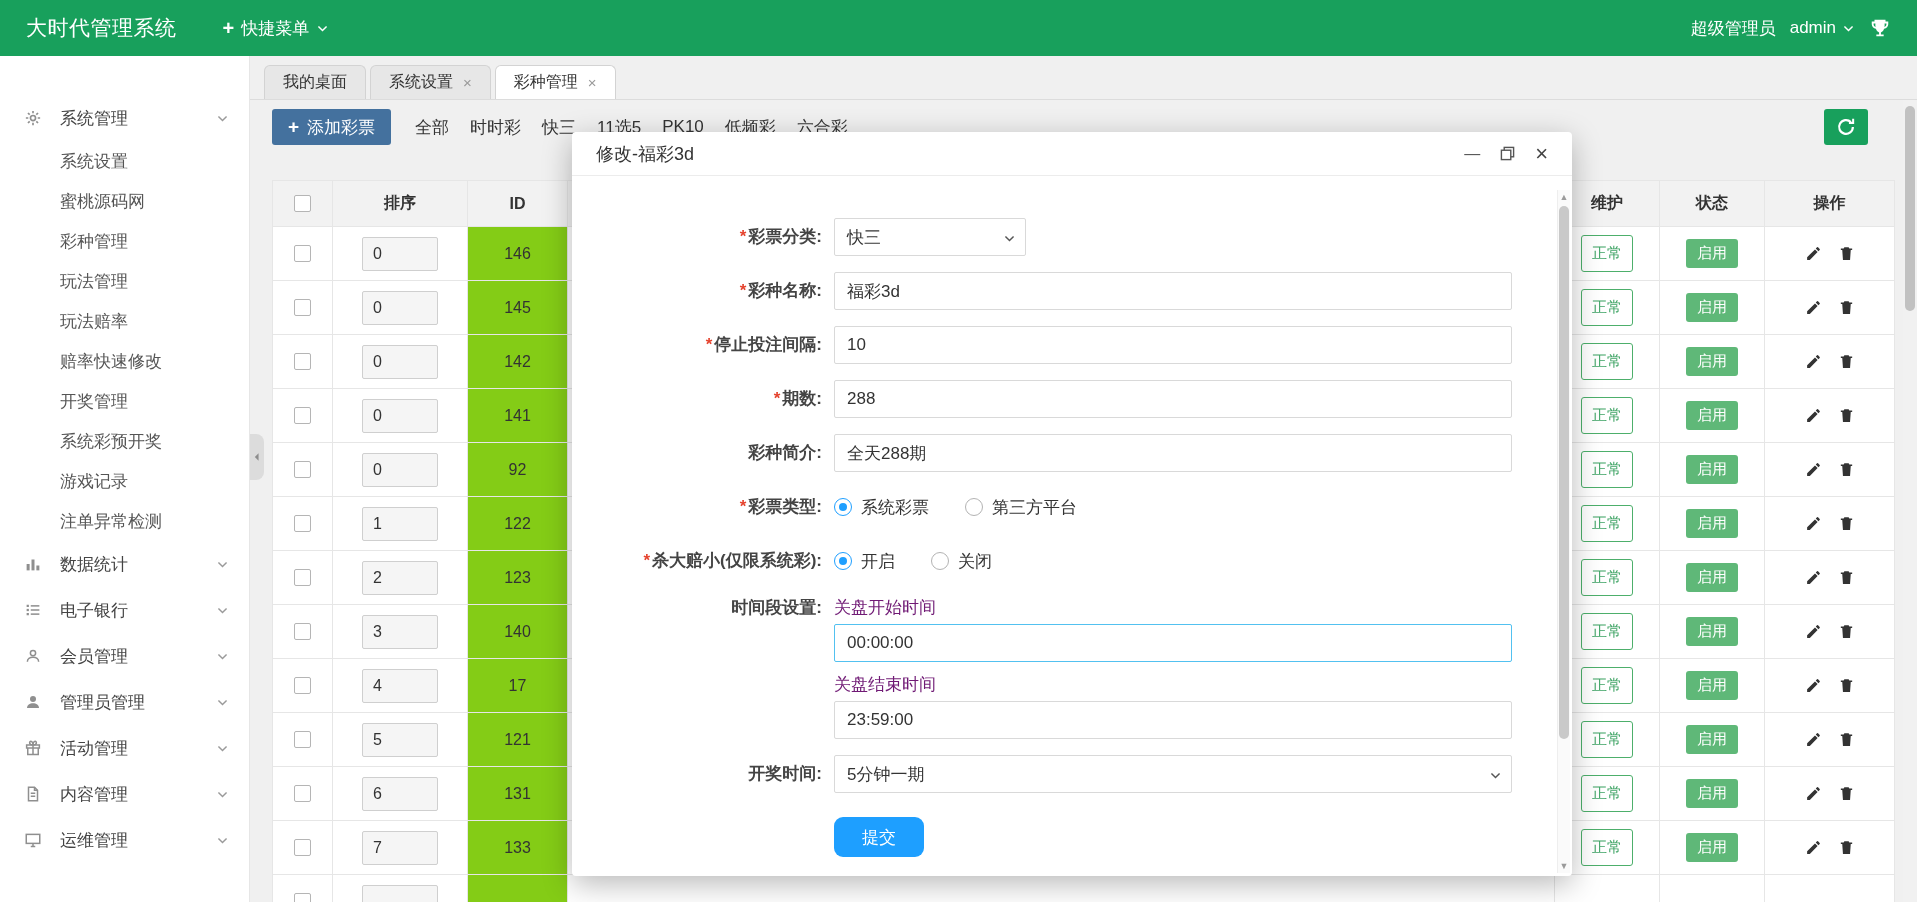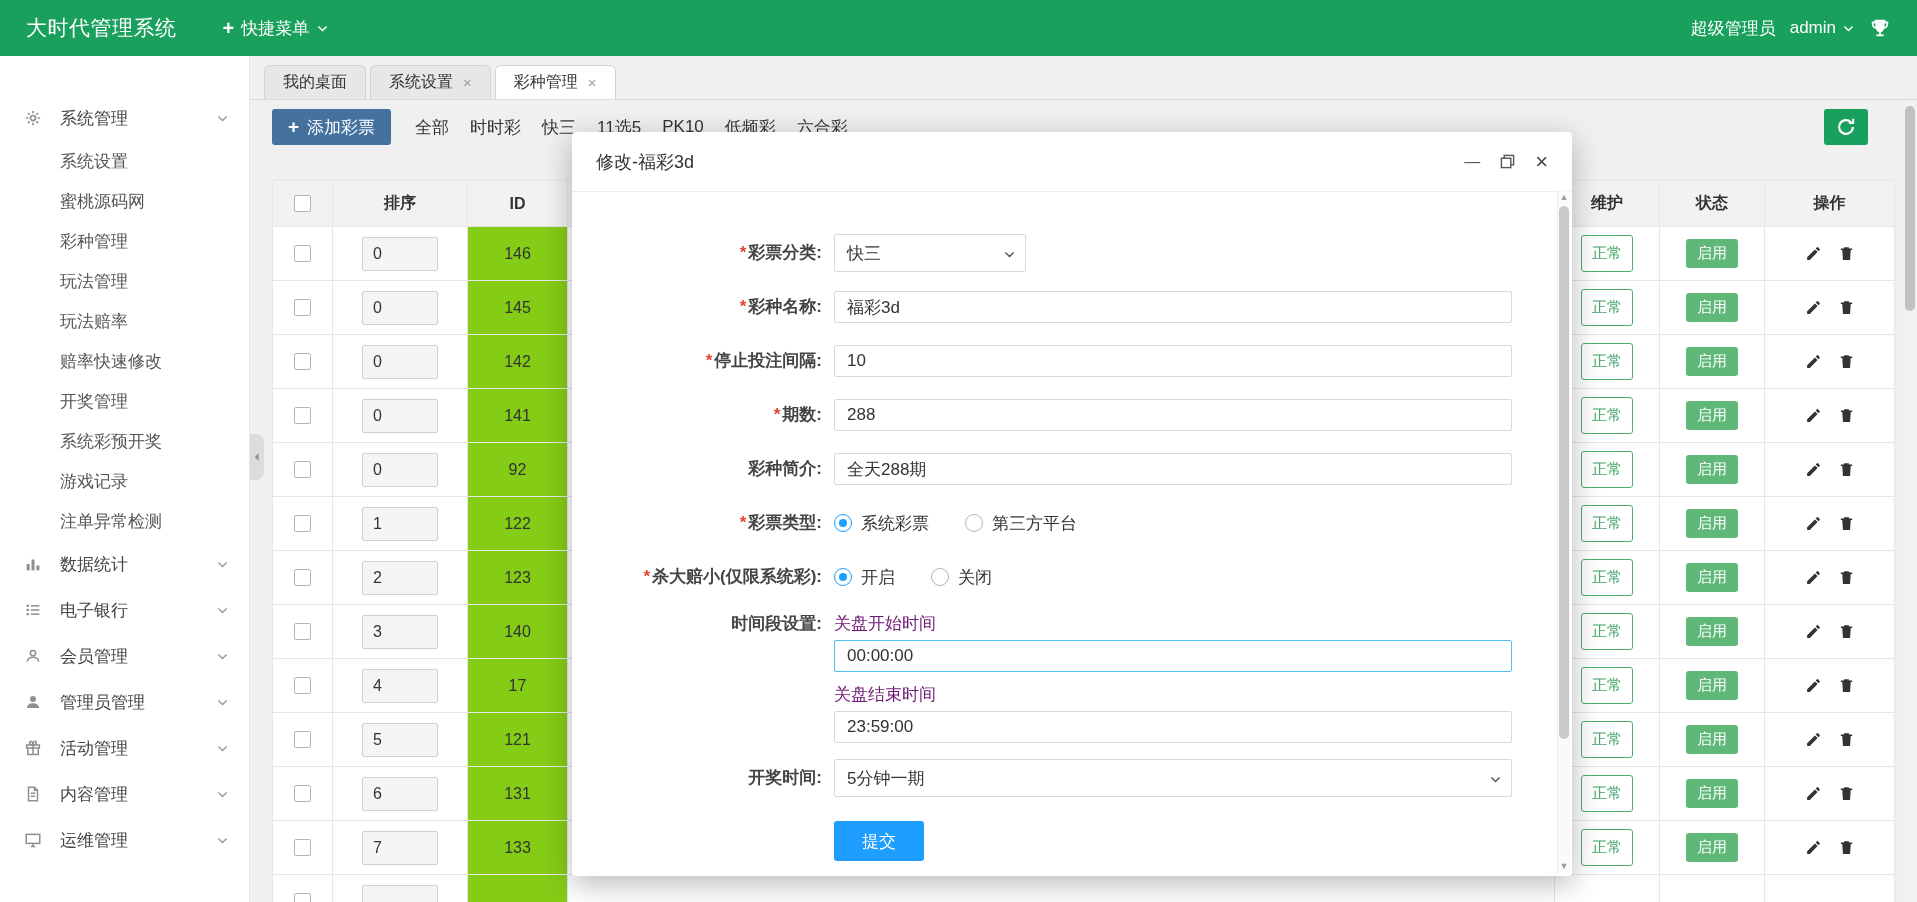--- a/index.html
+++ b/index.html
@@ -49,44 +49,44 @@
   .badge-solid { display:inline-block; padding:5px 11px; background:#5FB878; color:#fff; border-radius:3px; font-size:15px; cursor:pointer; }
   .op-icons { display:flex; align-items:center; justify-content:center; gap:16px; color:#333; }
   .op-icons span { display:flex; cursor:pointer; }
 
   
   .page-scroll { position:absolute; right:0; top:100px; bottom:0; width:14px; background:#f1f1f1; z-index:40; }
   .page-scroll .thumb { position:absolute; top:6px; left:2px; width:10px; height:205px; background:#c1c1c1; border-radius:5px; }
 
   
   .modal { position:absolute; left:572px; top:132px; width:1000px; height:744px; background:#fff; border-radius:4px; box-shadow:0 8px 30px rgba(0,0,0,.28); z-index:50; display:flex; flex-direction:column; }
-  .modal-header { height:60px; flex:none; display:flex; align-items:center; padding:0 24px; border-bottom:1px solid #ececec; font-size:18px; color:#333; }
+  .modal-header { height:44px; flex:none; display:flex; align-items:center; padding:0 24px; border-bottom:1px solid #ececec; font-size:18px; color:#333; }
   .modal-controls { margin-left:auto; display:flex; align-items:center; gap:20px; color:#555; }
   .modal-controls span { cursor:pointer; font-size:18px; line-height:1; display:flex; }
   .modal-body { flex:1; padding:42px 60px 0 0; overflow:hidden; position:relative; }
 
   .form-row { display:flex; align-items:center; margin-bottom:16px; }
   .form-row.top { align-items:flex-start; }
   .form-label { width:262px; flex:none; text-align:right; padding-right:12px; font-size:17px; color:#444; line-height:38px;font-weight:bold; }
   .form-row.top .form-label { line-height:24px; }
   .star { color:#e5432e; margin-right:2px; }
   .form-field { flex:1; min-width:0; }
-  .text-input { width:100%; height:32px; border:1px solid #d9d9d9; border-radius:2px; padding:0 12px; font-size:17px; color:#333; font-family:inherit; background:#fff; }
+  .text-input { width:100%; height:38px; border:1px solid #d9d9d9; border-radius:2px; padding:0 12px; font-size:17px; color:#333; font-family:inherit; background:#fff; }
   .text-input.focused { border-color:#52c1f0; }
   .select { position:relative; height:38px; border:1px solid #d9d9d9; border-radius:2px; background:#fff; display:flex; align-items:center; padding:0 30px 0 12px; font-size:17px; color:#333; cursor:pointer; }
   .select.small { width:192px; }
   .select .sel-chev { position:absolute; right:9px; top:11px; color:#555; }
   .radios { display:flex; align-items:center; height:38px; }
   .radio { display:flex; align-items:center; gap:9px; margin-right:36px; font-size:17px; color:#333; cursor:pointer; }
   .radio-dot { width:18px; height:18px; border-radius:50%; border:1px solid #b3b3b3; background:#fff; position:relative; flex:none; }
   .radio.checked .radio-dot { border-color:#1E9FFF; }
   .radio.checked .radio-dot::after { content:""; position:absolute; left:4px; top:4px; width:8px; height:8px; border-radius:50%; background:#1E9FFF; }
   .sub-label { font-size:17px; color:#701a75; margin-bottom:5px; }
   .sub-label.mt { margin-top:11px; }
-  .submit-btn { margin:8px 0 0 262px; width:90px; height:40px; background:#1E9FFF; color:#fff; border:none; border-radius:3px; font-size:17px; cursor:pointer; font-family:inherit; }
+  .submit-btn { margin:8px 0 0 262px; width:90px; height:40px; background:#1E9FFF; color:#fff; border:none; border-radius:9px; font-size:17px; cursor:pointer; font-family:inherit; }
 
   .modal-scroll { position:absolute; right:2px; top:58px; bottom:3px; width:13px; background:#fafafa; border-left:1px solid #eee; }
   .modal-scroll .arrow { position:absolute; left:0; width:12px; height:14px; color:#9a9a9a; font-size:9px; text-align:center; line-height:14px; }
   .modal-scroll .arrow.up { top:0; }
   .modal-scroll .arrow.down { bottom:0; }
   .modal-scroll .thumb { position:absolute; left:1px; top:16px; width:10px; height:78%; background:#c9c9c9; border-radius:5px; }
 </style>
 </head>
 <body>
 

